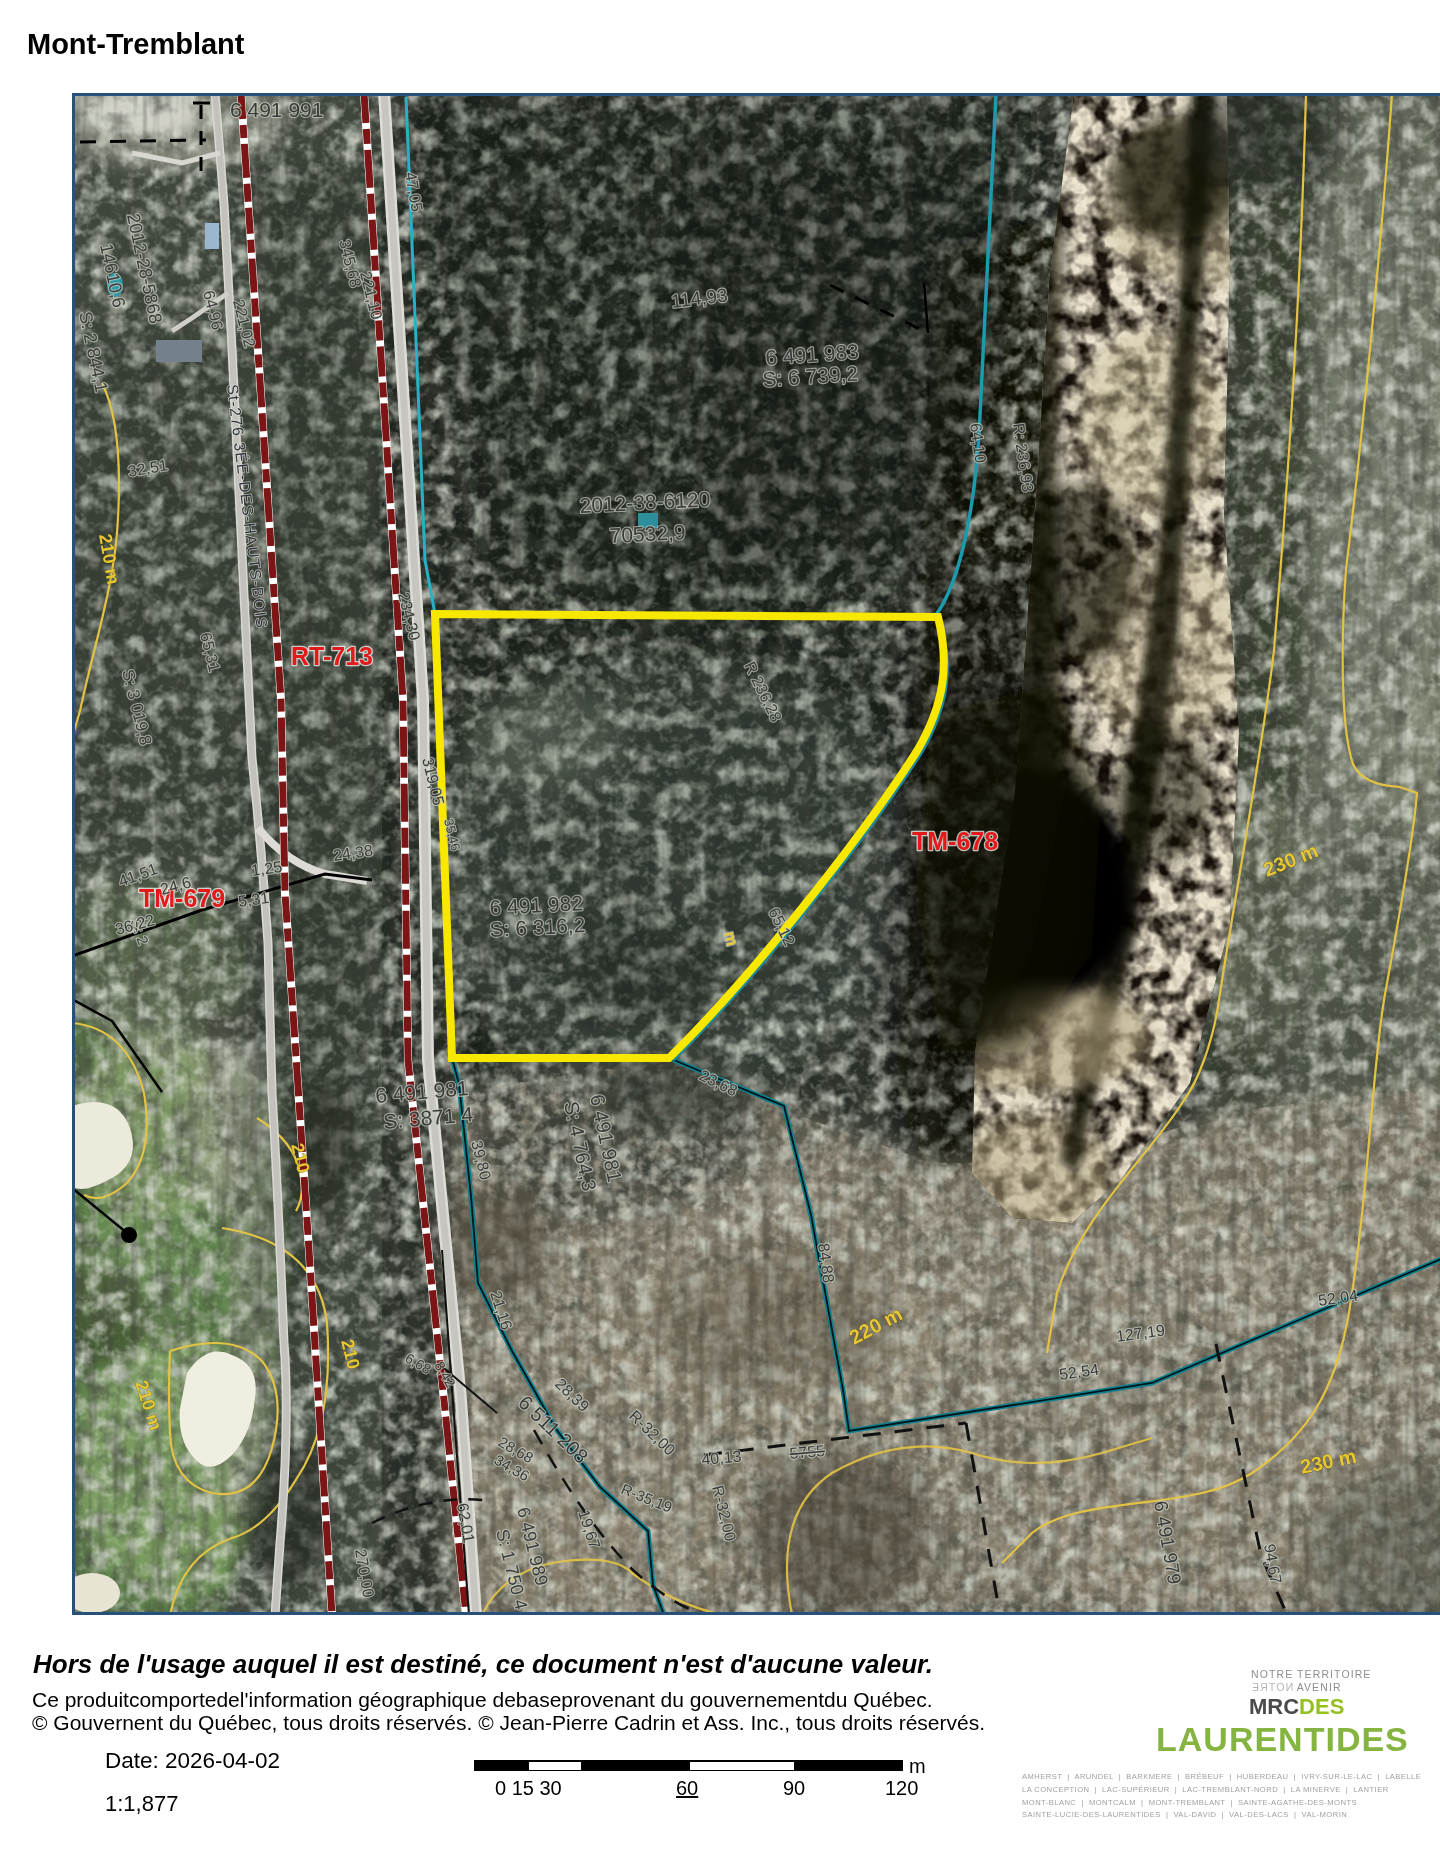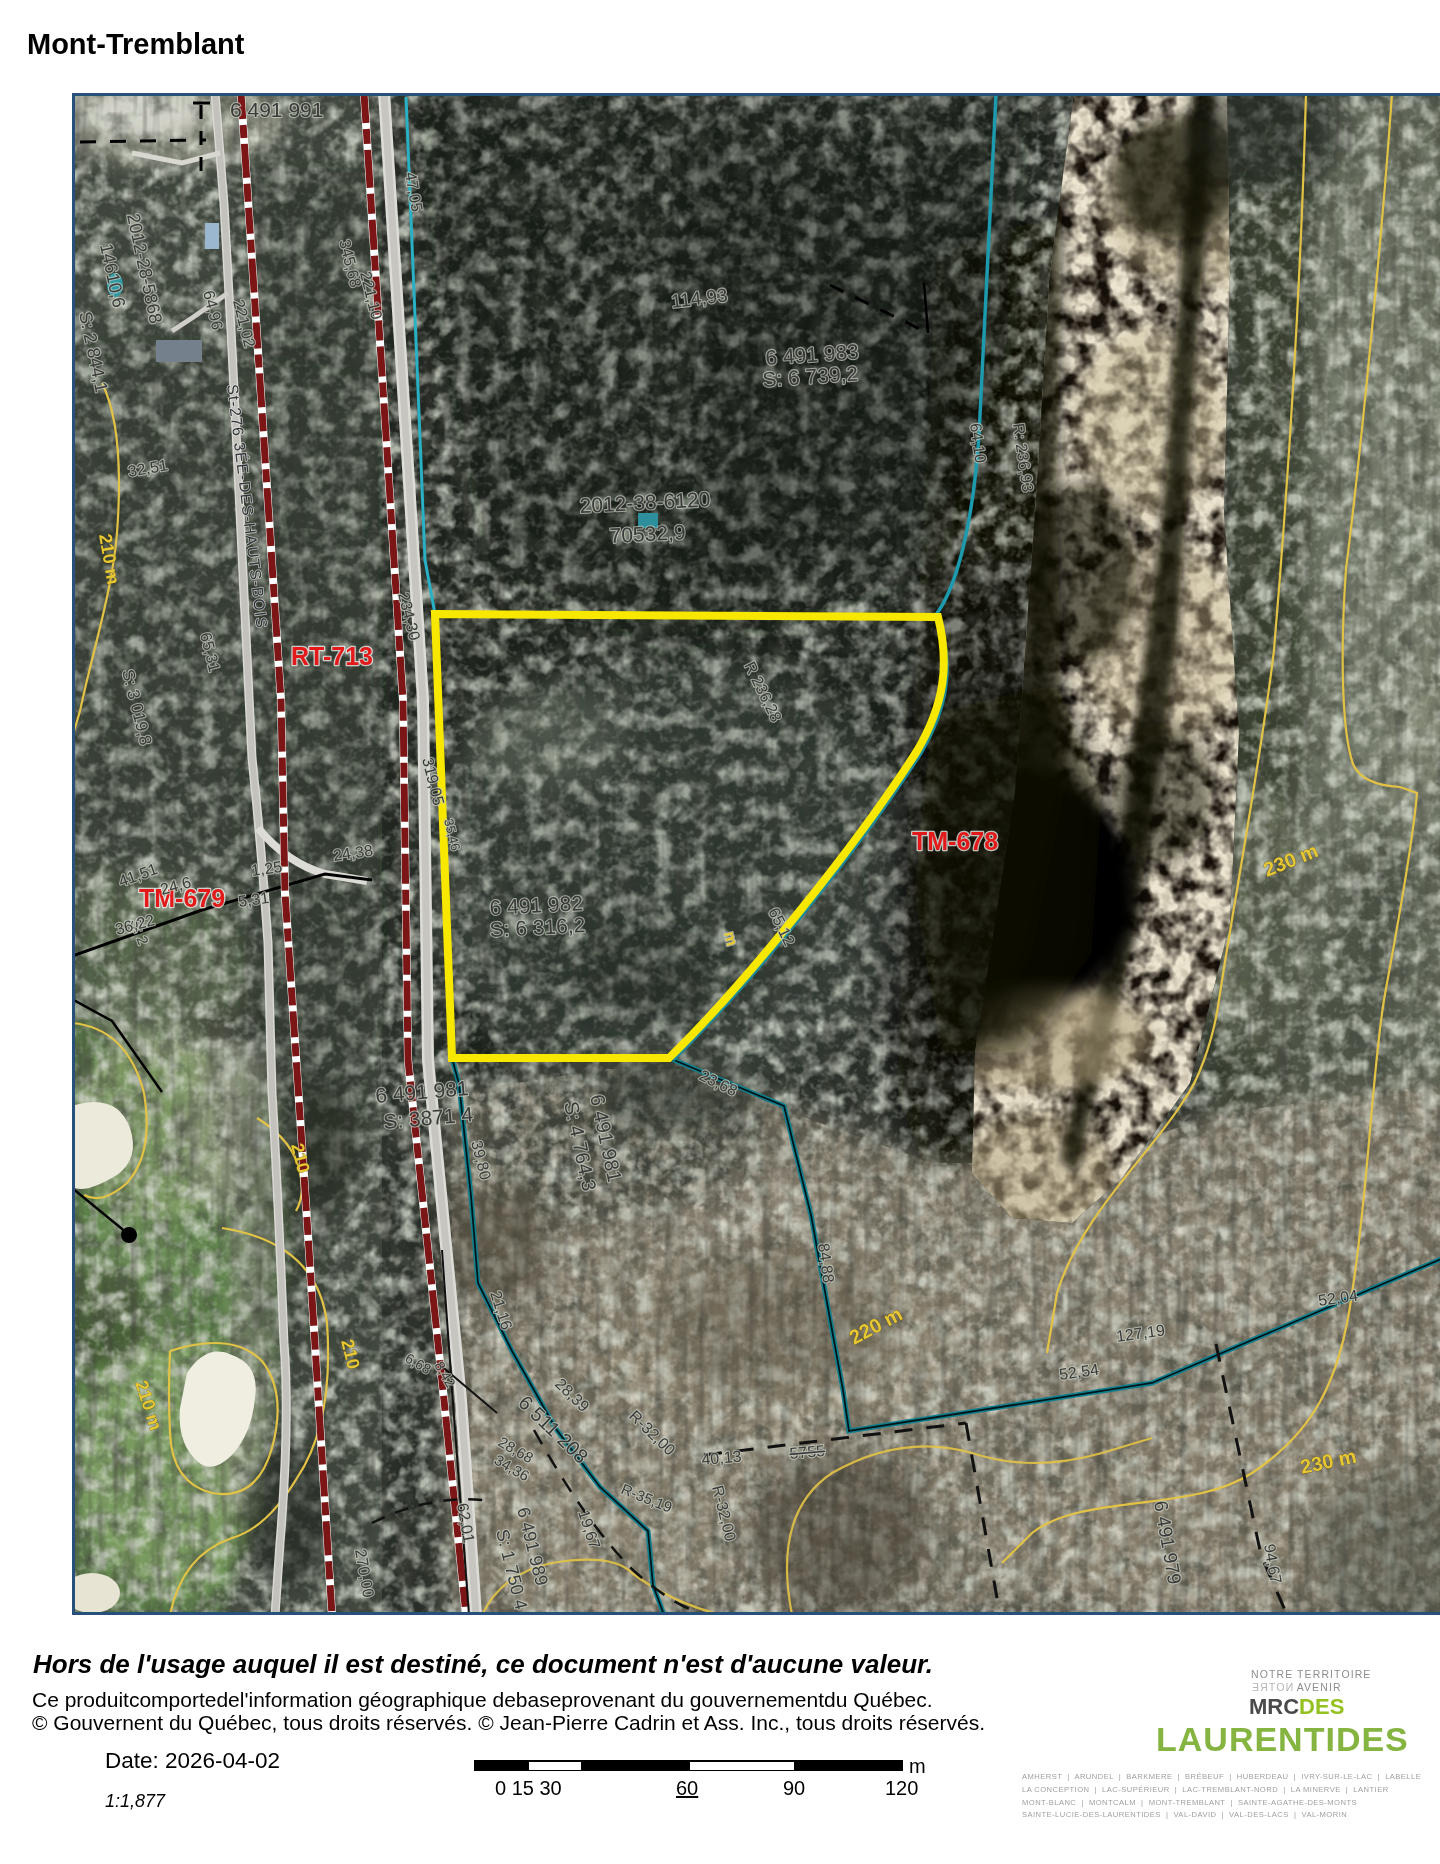--- a/index.html
+++ b/index.html
@@ -415,21 +415,21 @@
 </div>
 
 <div class="ft" style="left:33px;top:1649px;font-size:26px;font-weight:bold;font-style:italic;">Hors de l'usage auquel il est destiné, ce document n'est d'aucune valeur.</div>
 
 <div class="ft" style="left:32px;top:1688px;font-size:21px;">Ce produitcomportedel'information géographique debaseprovenant du gouvernementdu Québec.</div>
 
 <div class="ft" style="left:32px;top:1711px;font-size:21px;">© Gouvernent du Québec, tous droits réservés. © Jean-Pierre Cadrin et Ass. Inc., tous droits réservés.</div>
 
 <div class="ft" style="left:105px;top:1748px;font-size:22.5px;">Date: 2026-04-02</div>
 
-<div class="ft" style="left:105px;top:1791px;font-size:18px;font-style:italic;">1:1,877</div>
+<div class="ft" style="left:105px;top:1791px;font-size:22px;">1:1,877</div>
 
 <div class="ft" style="left:474px;top:1760px;width:429px;height:11px;background:#000;"></div>
 <div class="ft" style="left:529px;top:1761.5px;width:52px;height:8px;background:#fff;"></div>
 <div class="ft" style="left:690px;top:1761.5px;width:104px;height:8px;background:#fff;"></div>
 <div class="ft" style="left:909px;top:1755px;font-size:20px;">m</div>
 <div class="ft" style="left:471px;top:1777px;font-size:20px;margin-left:24px;">0 15 30</div>
 <div class="ft" style="left:676px;top:1777px;font-size:20px;text-decoration:underline;">60</div>
 <div class="ft" style="left:783px;top:1777px;font-size:20px;">90</div>
 <div class="ft" style="left:885px;top:1777px;font-size:20px;">120</div>
 

